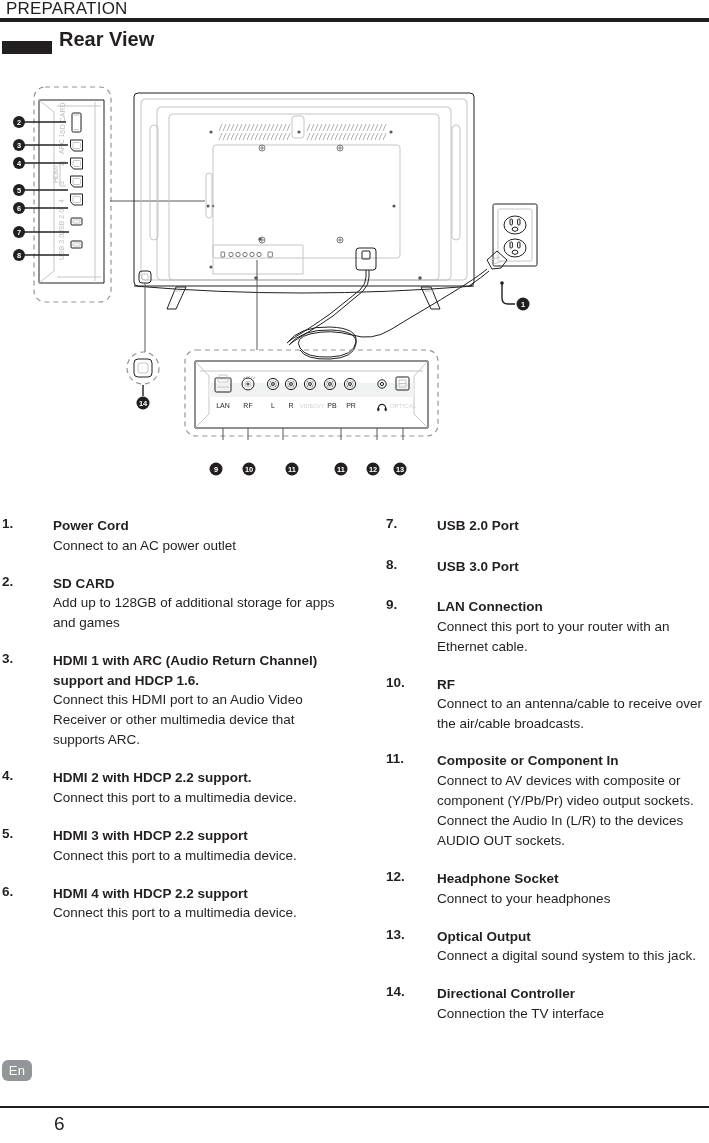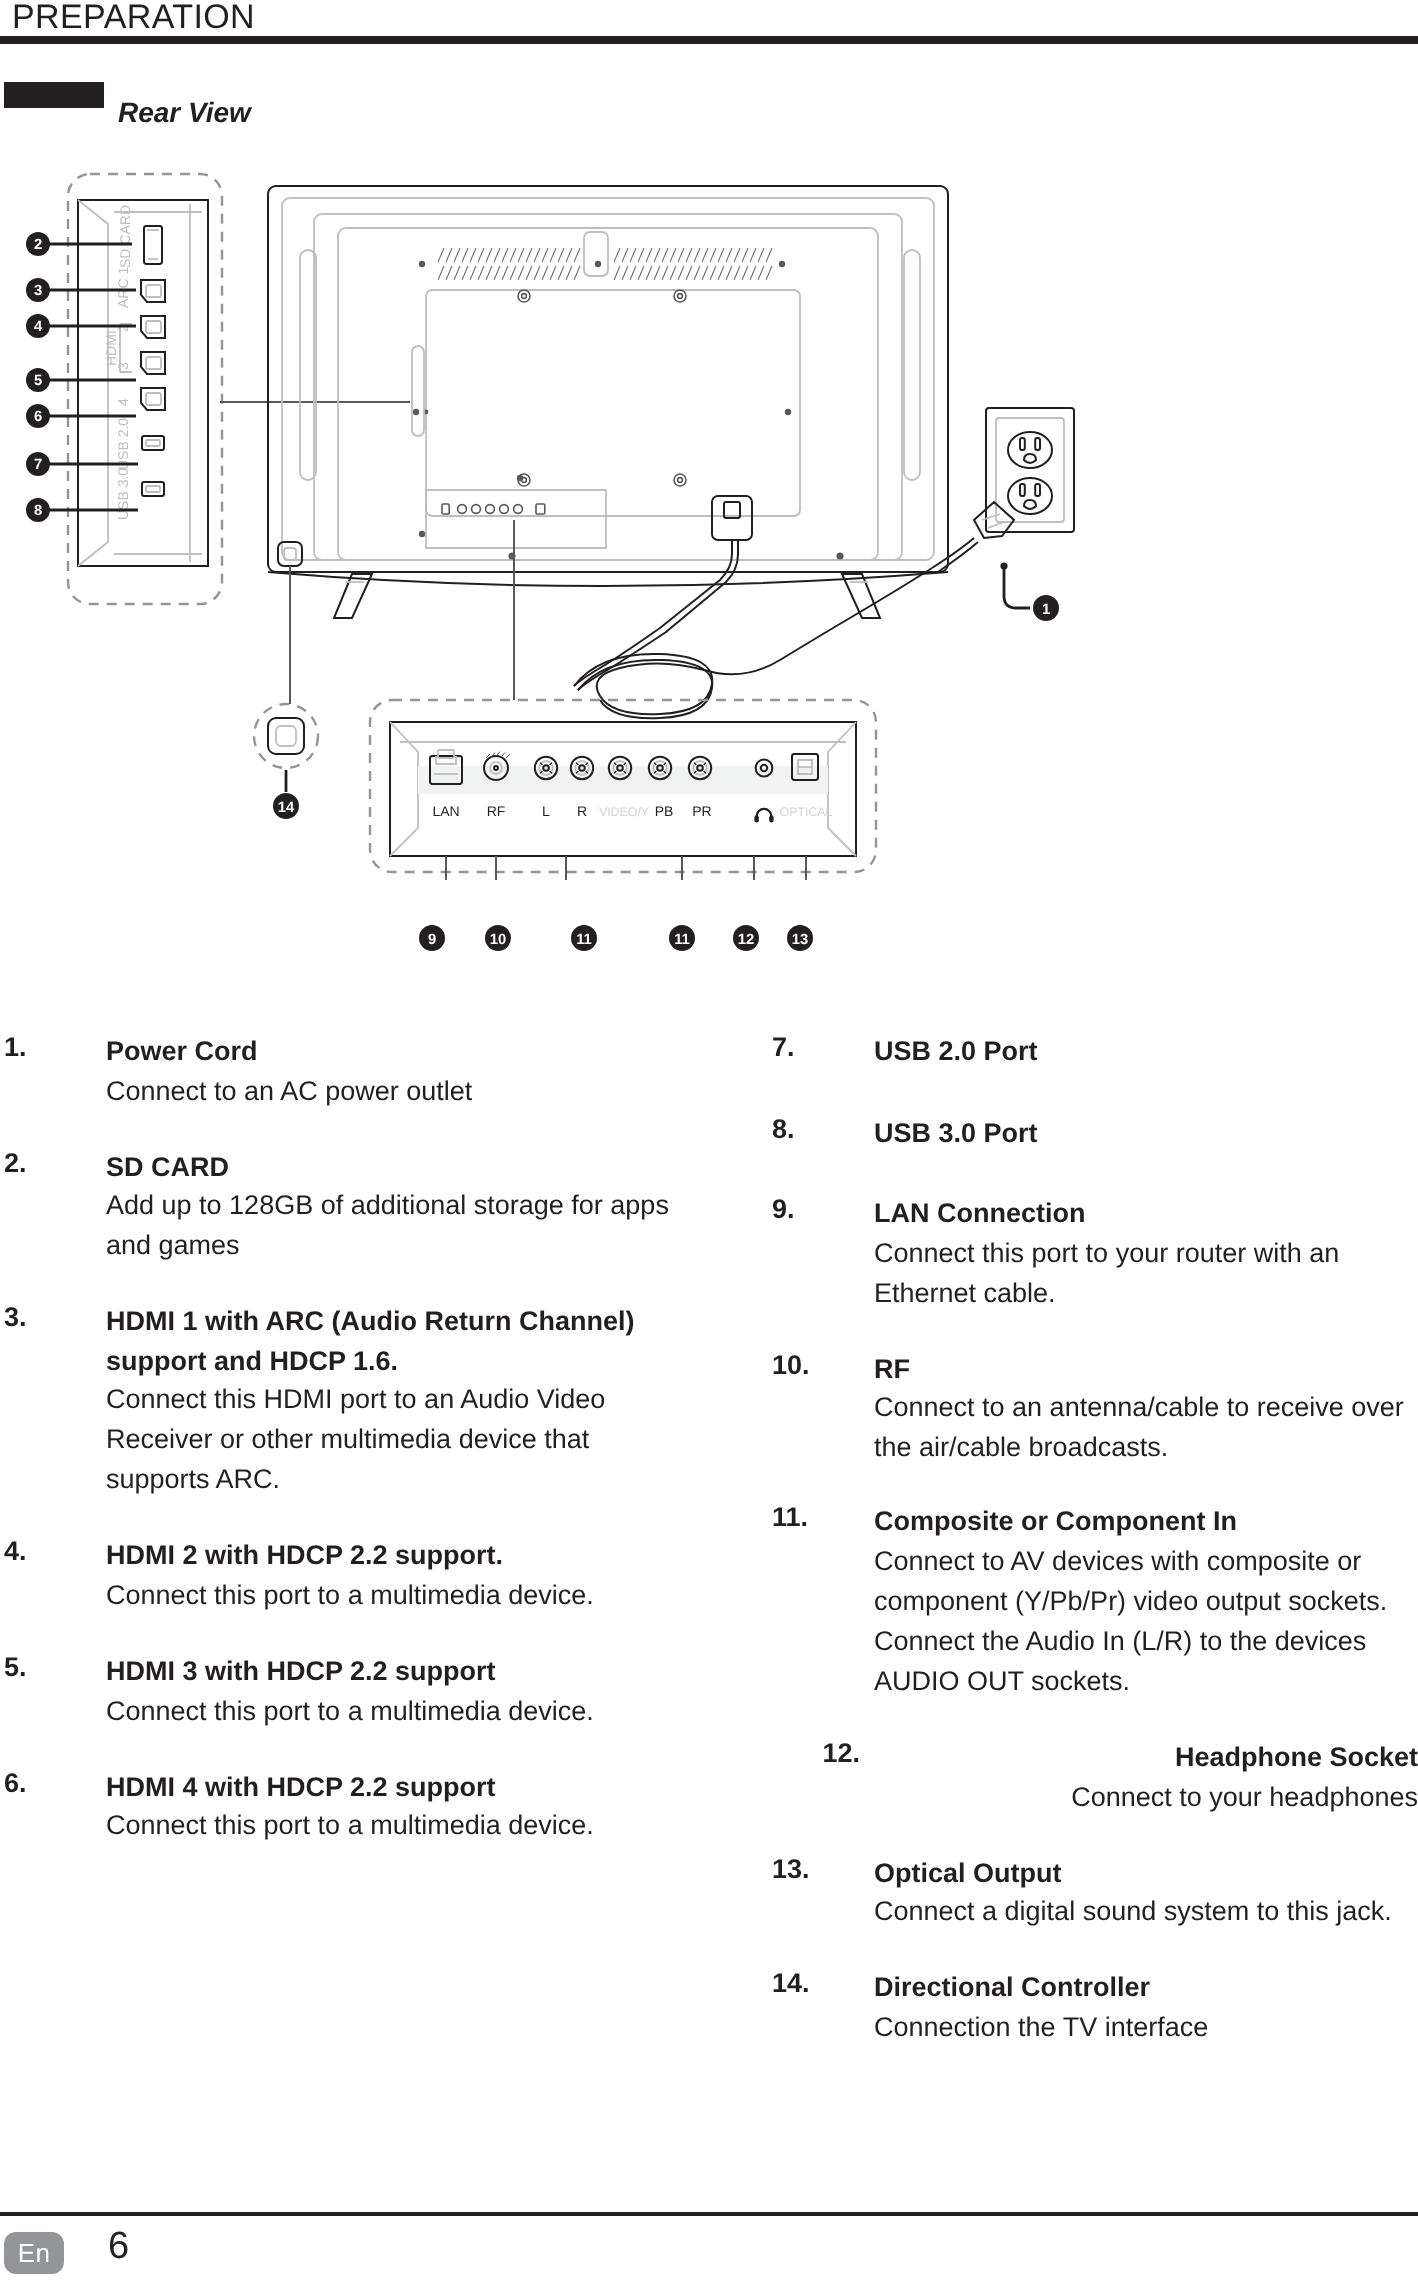--- a/index.html
+++ b/index.html
@@ -19,22 +19,22 @@
     font-size:17px;letter-spacing:.2px;font-weight:400;color:#231f20;
     line-height:19px;
   }
   .hdr-rule{
     position:absolute;left:0;top:18px;width:709px;height:4px;background:#231f20;
   }
   .sec-swatch{
     position:absolute;left:2px;top:41px;width:50px;height:13px;background:#231f20;
   }
   .sec-title{
-    position:absolute;left:59px;top:48px;
-    font-size:14px;font-weight:bold;color:#231f20;font-style:italic;
+    position:absolute;left:59px;top:28px;
+    font-size:20px;font-weight:bold;color:#231f20;
   }
 
   
   .diagram{position:absolute;left:0;top:78px;width:709px;height:420px;}
   .diagram svg{display:block;}
 
   
   .col{position:absolute;top:516px;}
   .col-left{left:0;width:350px;}
   .col-right{left:378px;width:331px;}
@@ -53,21 +53,21 @@
     margin:0;
   }
   .item .dsc{
     font-size:13.5px;font-weight:400;line-height:20px;color:#231f20;
     margin:0;
   }
 
   
   .ftr-rule{position:absolute;left:0;top:1106px;width:709px;height:2px;background:#231f20;}
   .ftr-lang{
-    position:absolute;left:2px;top:1116px;
+    position:absolute;left:2px;top:1060px;
     width:30px;height:21px;border-radius:6px;background:#939598;
     color:#ffffff;font-size:13px;font-weight:400;
     display:flex;align-items:center;justify-content:center;
     letter-spacing:.2px;
   }
   .ftr-page{
     position:absolute;left:54px;top:1113px;
     font-size:19px;font-weight:400;color:#231f20;
   }
 </style>
@@ -547,21 +547,21 @@
     </div>
 
     <div class="item" style="margin-bottom:18px;">
       <div class="num">11.</div>
       <div class="body">
         <p class="ttl">Composite or Component In</p>
         <p class="dsc">Connect to AV devices with composite or component (Y/Pb/Pr) video output sockets. Connect the Audio In (L/R) to the devices AUDIO OUT sockets.</p>
       </div>
     </div>
 
-    <div class="item" style="margin-bottom:18px;text-align:right;">
+    <div class="item" style="margin-bottom:18px;">
       <div class="num">12.</div>
       <div class="body">
         <p class="ttl">Headphone Socket</p>
         <p class="dsc">Connect to your headphones</p>
       </div>
     </div>
 
     <div class="item" style="margin-bottom:18px;">
       <div class="num">13.</div>
       <div class="body">

